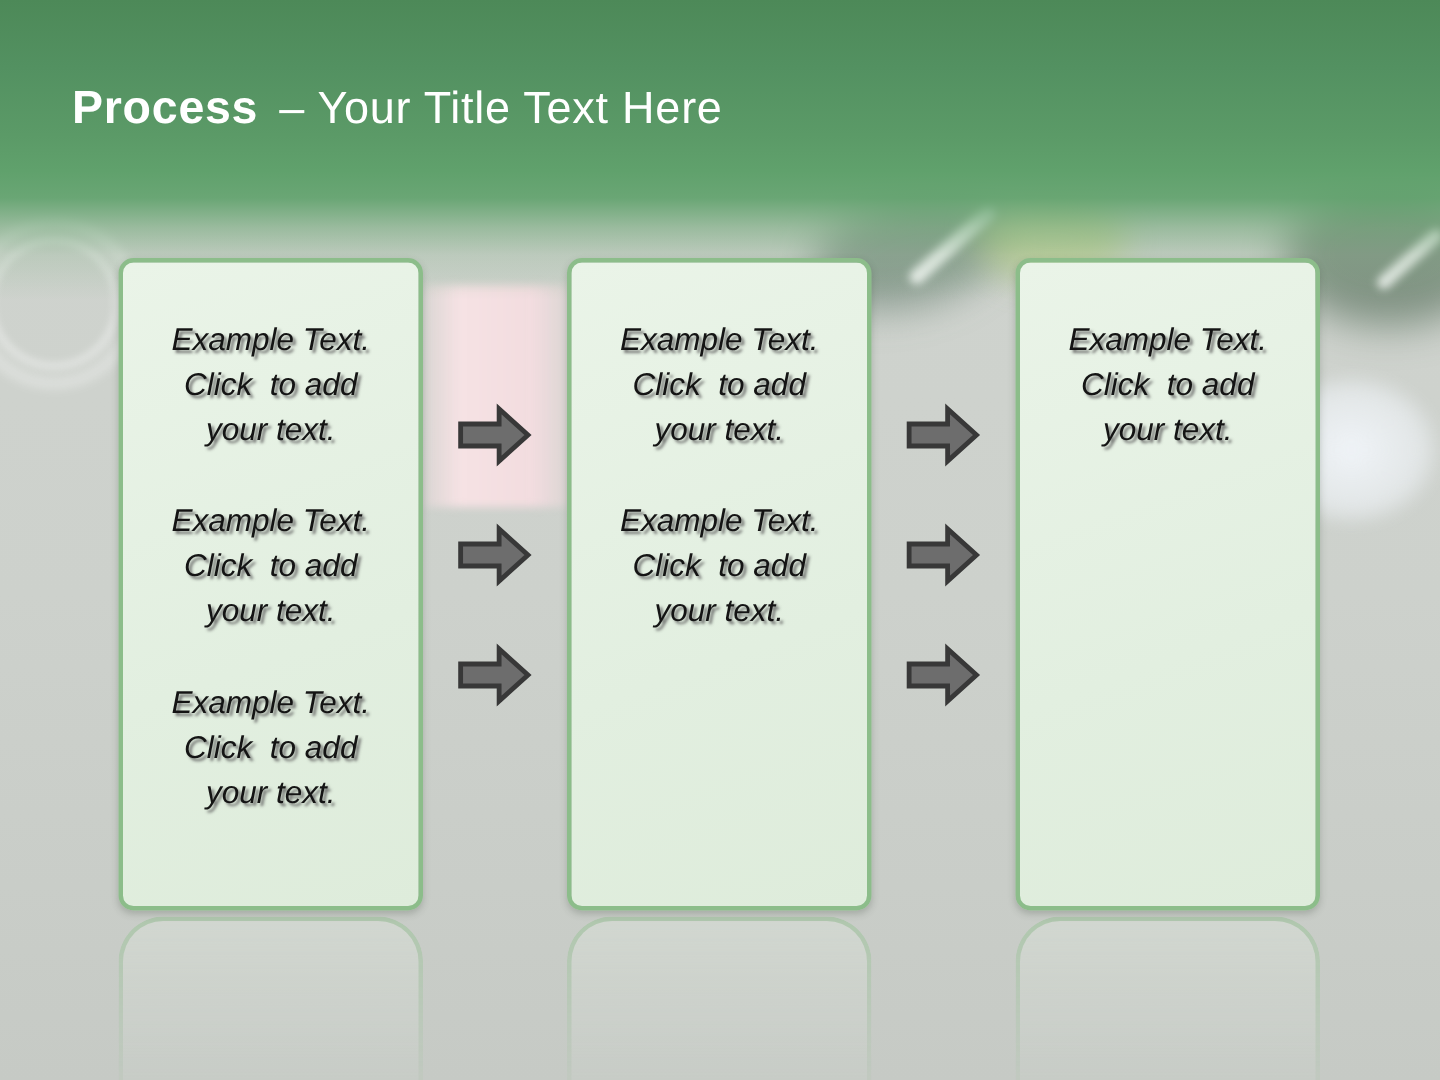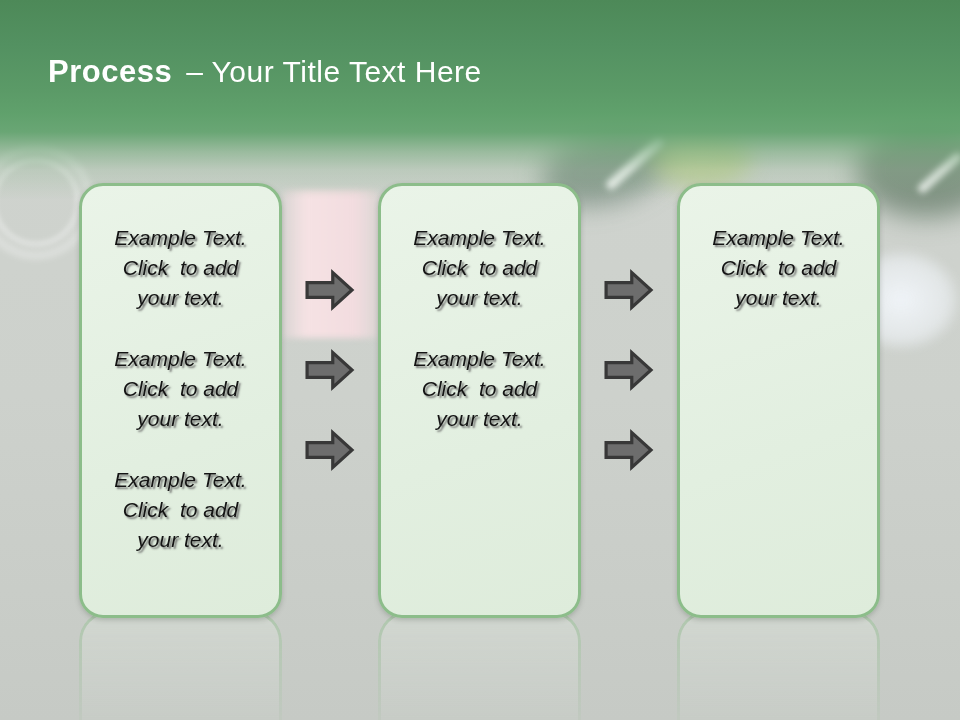--- a/index.html
+++ b/index.html
@@ -38,22 +38,22 @@
     background:linear-gradient(180deg,
       #4d8958 0px,#539161 45px,#5b9a67 90px,#60a16c 114px,
       rgba(97,162,109,0.92) 132px,rgba(112,168,120,0.55) 152px,
       rgba(132,176,136,0.25) 170px,rgba(150,182,150,0) 200px);
   }
   .title-wrap{position:absolute;left:0;top:54px;width:100%;color:#ffffff;margin-left:48px;}
   .title-keyword{font-size:31px;font-weight:bold;letter-spacing:0.5px;}
   .title-rest{font-size:30px;font-weight:normal;margin-left:14px;letter-spacing:0.5px;}
   
   .pbox{
-    position:absolute;top:183px;width:203px;height:435px;box-sizing:border-box;
-    border:3px solid #8cbd8a;border-radius:24px;
+    position:absolute;top:172px;width:203px;height:435px;box-sizing:border-box;
+    border:3px solid #8cbd8a;border-radius:10px;
     background:linear-gradient(160deg,#eaf4e8 0%,#e2efe0 60%,#deecdb 100%);
     box-shadow:0 2px 5px rgba(60,70,60,0.25);
     padding-top:37px;
   }
   .pbox-1{left:79px;} .pbox-2{left:378px;} .pbox-3{left:677px;}
   .para{margin:0 0 31px 0;text-align:center;}
   .line{
     display:block;font-size:21px;line-height:30px;font-style:italic;color:#141414;
     white-space:pre-wrap;
     text-shadow:2px 2px 2px rgba(95,95,95,0.85);

